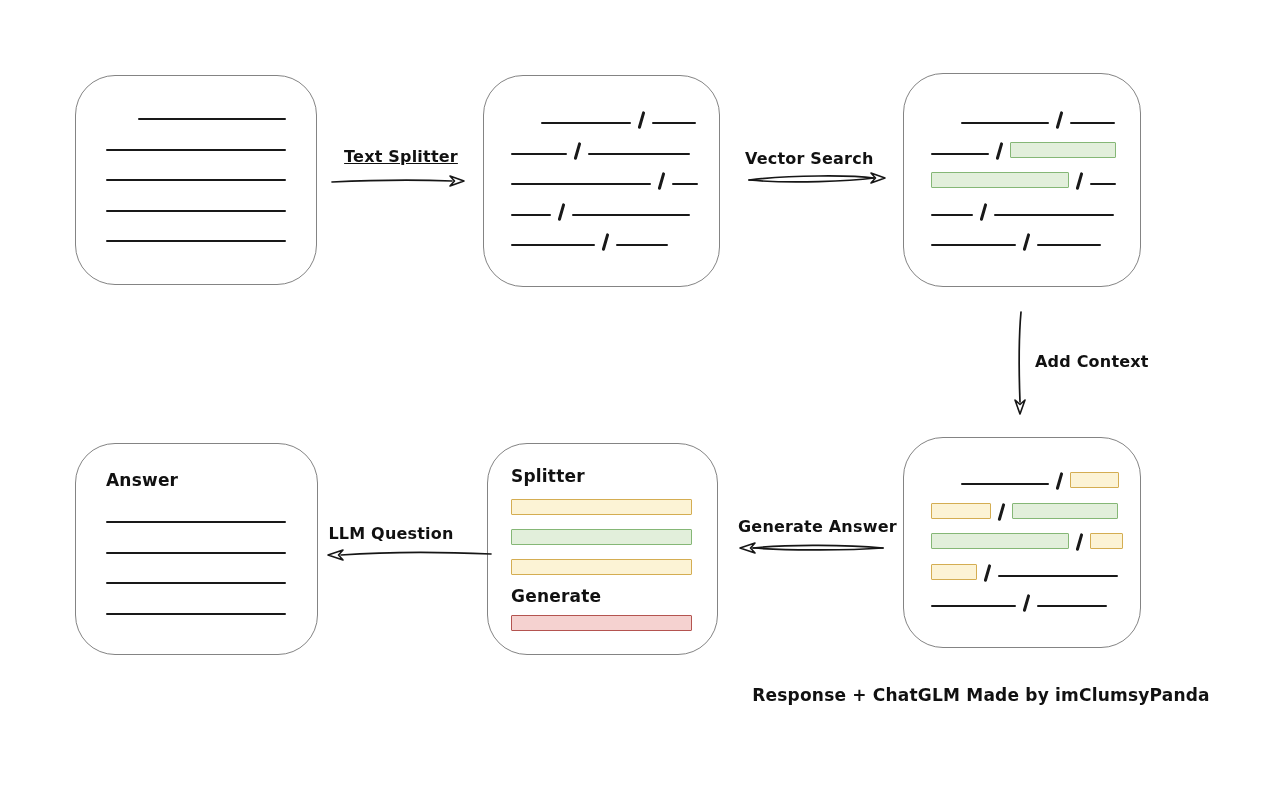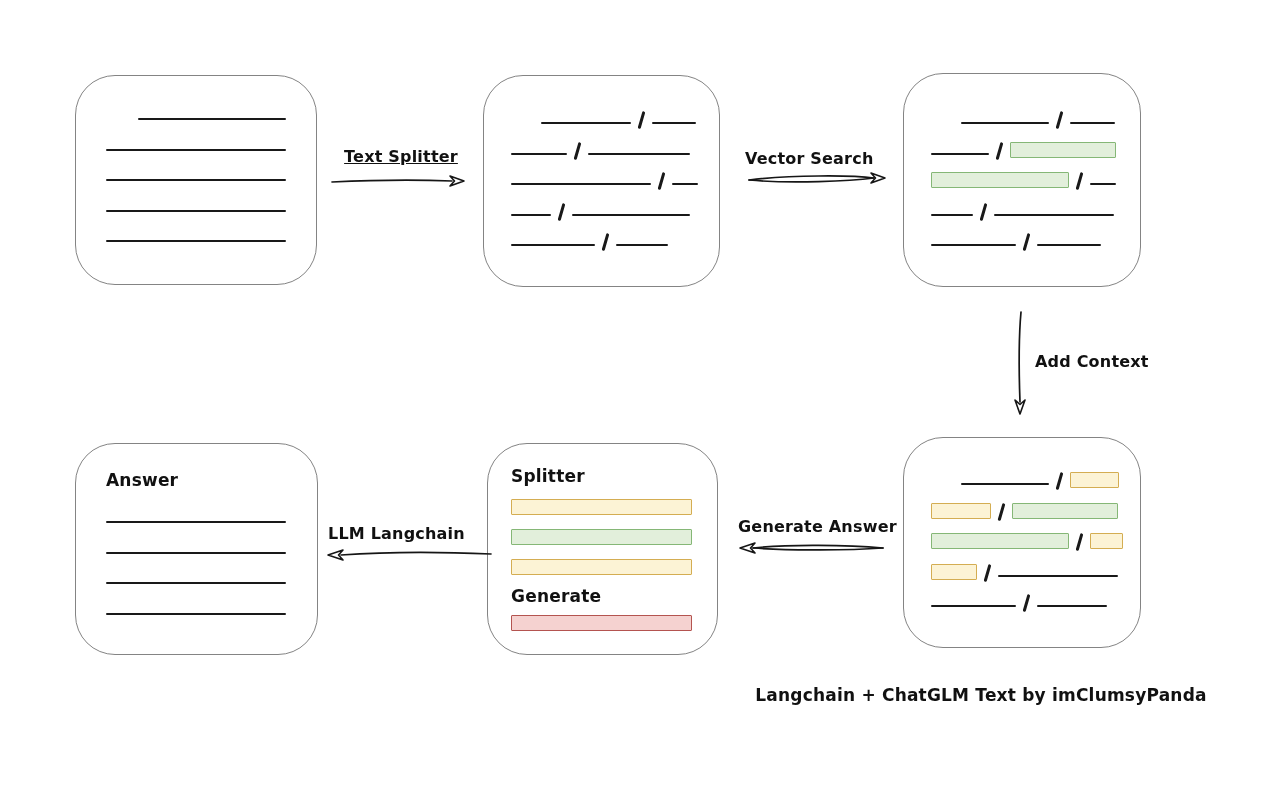--- a/index.html
+++ b/index.html
@@ -202,21 +202,21 @@
         <div class="seg-row">
           <div class="seg-line" style="width: 180px;"></div>
         </div>
       </div>
   </div>
 
   <div class="arrow-label" id="label-text-splitter">Text Splitter</div>
   <div class="arrow-label" id="label-vector-search">Vector Search</div>
   <div class="arrow-label" id="label-add-context">Add Context</div>
   <div class="arrow-label" id="label-generate-prompt">Generate Answer</div>
-  <div class="arrow-label" id="label-llm-response">LLM Langchain</div>
+  <div class="arrow-label" id="label-llm-response">LLM Question</div>
 
   <svg class="arrow-svg" id="arrow-text-splitter" width="138" height="18" viewBox="0 0 138 18">
     <path class="arrow-stroke" d="M2,10 C45,8 95,8 122,9"></path>
     <path class="arrow-head" d="M120,4 L134,9 L120,14 L124.5,9 Z"></path>
   </svg>
 
   <svg class="arrow-svg" id="arrow-vector-search" width="142" height="22" viewBox="0 0 142 22">
     <path class="arrow-stroke" d="M3,13 C45,8 105,8 128,11"></path>
     <path class="arrow-stroke" d="M3,13 C45,17 105,14 128,11"></path>
     <path class="arrow-head" d="M125,6 L139,11 L125,16 L129.5,11 Z"></path>
@@ -231,15 +231,15 @@
     <path class="arrow-stroke" d="M147,8 C105,4 45,5 17,8"></path>
     <path class="arrow-stroke" d="M147,8 C105,11 45,10 17,8"></path>
     <path class="arrow-head" d="M19,3 L4,8 L19,13 L14.5,8 Z"></path>
   </svg>
 
   <svg class="arrow-svg" id="arrow-llm-response" width="170" height="16" viewBox="0 0 170 16">
     <path class="arrow-stroke" d="M167,7 C120,5 60,5 17,8"></path>
     <path class="arrow-head" d="M19,3 L4,8 L19,13 L14.5,8 Z"></path>
   </svg>
 
-  <div id="caption">Langchain + ChatGLM Text by imClumsyPanda</div>
+  <div id="caption">Response + ChatGLM Made by imClumsyPanda</div>
 
 </div>
 
 </body></html>

